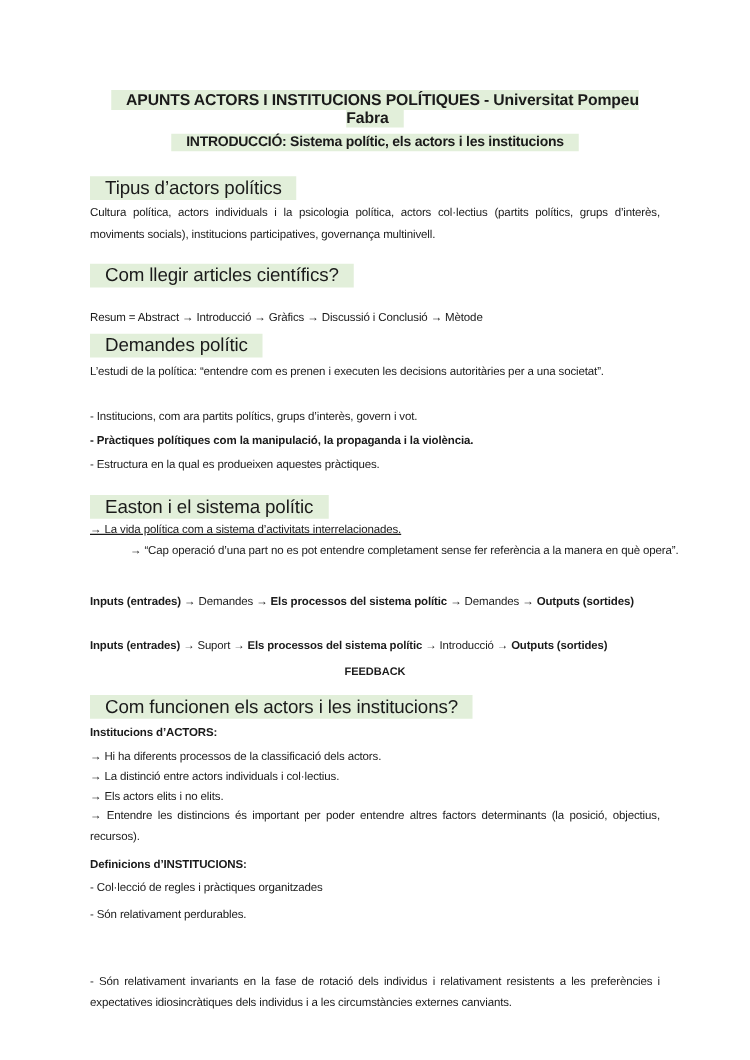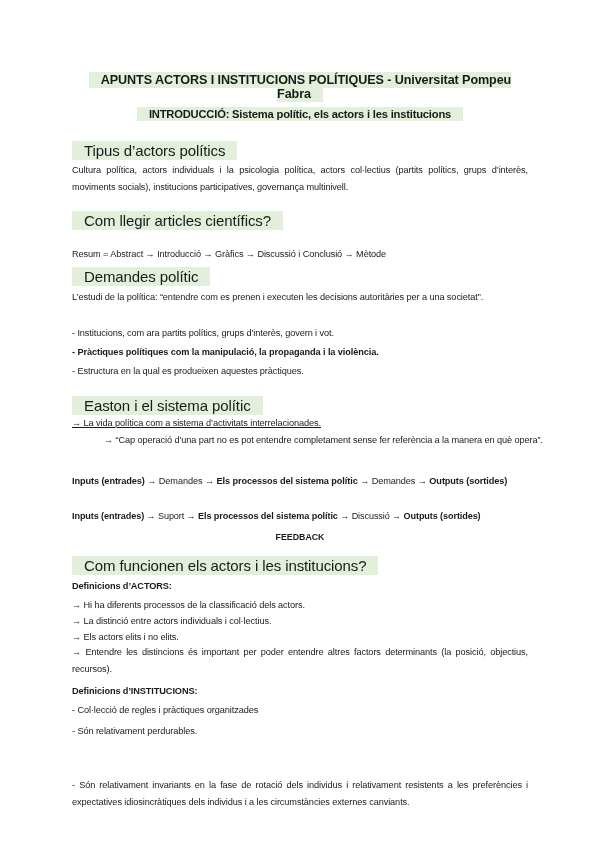--- a/index.html
+++ b/index.html
@@ -138,31 +138,31 @@
     <b>Outputs (sortides)</b>
   </div>
 
   <div class="line" style="top:511px; font-size:9.1px;">
     <b>Inputs (entrades)</b>
     <span>→</span>
     <span>Suport</span>
     <span>→</span>
     <b>Els processos del sistema polític</b>
     <span>→</span>
-    <span>Discussió</span>
+    <span>Introducció</span>
     <span>→</span>
     <b>Outputs (sortides)</b>
   </div>
 
   <div class="center" style="top:532px;">FEEDBACK</div>
 
   <div class="heading" style="top:557px;text-align:right;">
     <span class="hl">Com funcionen els actors i les institucions?</span>
   </div>
-  <div class="boldline" style="top:581px;">Definicions d’ACTORS:</div>
+  <div class="boldline" style="top:581px;">Institucions d’ACTORS:</div>
   <div class="line" style="top:600px;">→ Hi ha diferents processos de la classificació dels actors.</div>
   <div class="line" style="top:616px;">→ La distinció entre actors individuals i col·lectius.</div>
   <div class="line" style="top:632px;">→ Els actors elits i no elits.</div>
   <div class="para" style="top:644px;">→ Entendre les distincions és important per poder entendre altres factors determinants (la posició, objectius, recursos).</div>
 
   <div class="boldline" style="top:686px;">Definicions d’INSTITUCIONS:</div>
   <div class="line" style="top:705px;">- Col·lecció de regles i pràctiques organitzades</div>
   <div class="line" style="top:726px;">- Són relativament perdurables.</div>
   <div class="para" style="top:777px;">- Són relativament invariants en la fase de rotació dels individus i relativament resistents a les preferències i expectatives idiosincràtiques dels individus i a les circumstàncies externes canviants.</div>
 

